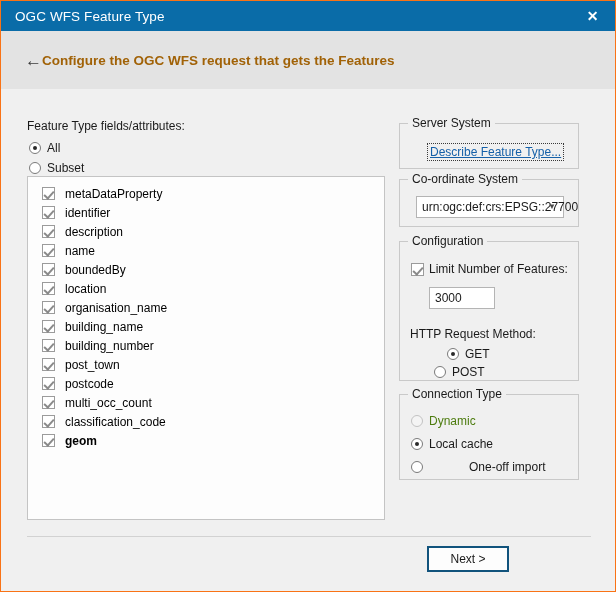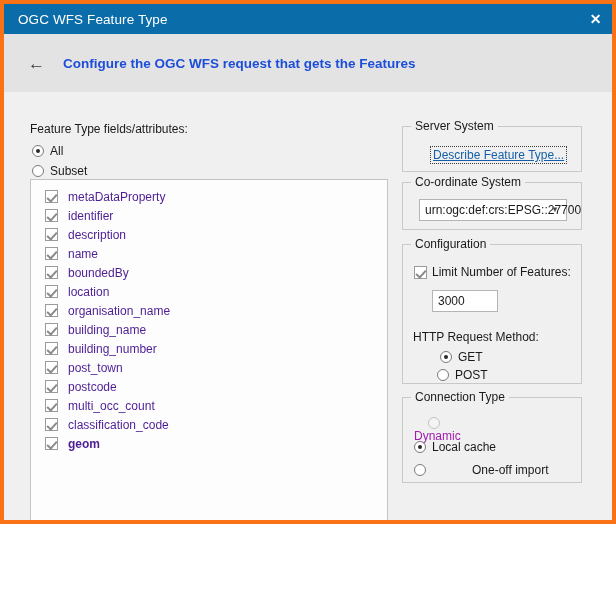--- a/index.html
+++ b/index.html
@@ -6,23 +6,23 @@
     margin: 0; padding: 0;
     background: #ffffff;
   }
   body {
     font-family: "Liberation Sans", sans-serif;
     -webkit-font-smoothing: antialiased;
   }
   .window {
     position: relative;
     width: 616px;
-    height: 524px;
-    box-sizing: border-box;
-    border: 4px solid #f97316;
+    height: 592px;
+    box-sizing: border-box;
+    border: 1px solid #f97316;
     background: #f0f0f0;
     overflow: hidden;
   }
   
   .titlebar {
     position: absolute;
     left: 0; top: 0;
     width: 614px;
     height: 30px;
     background: #0a6ca8;
@@ -60,24 +60,23 @@
     align-items: center;
   }
   .back-arrow {
     margin-left: 24px;
     font-size: 17px;
     color: #3a3a3a;
     line-height: 1;
     cursor: default;
   }
   .header-title {
-    margin-left: 18px;
     font-size: 13.5px;
     font-weight: bold;
-    color: #1d4ed8;
+    color: #a16207;
     white-space: nowrap;
   }
 
   
   .body-area {
     position: absolute;
     left: 0; top: 88px;
     width: 614px;
     height: 502px;
     background: #f0f0f0;
@@ -115,21 +114,21 @@
     position: absolute;
     left: 3px; top: 3px;
     width: 4px; height: 4px;
     border-radius: 50%;
     background: #2a2a2a;
   }
   .radio-mark.disabled {
     border-color: #c2c2c2;
     background: #f4f4f4;
   }
-  .radio-row.disabled { color: #a21caf; flex-direction: column; }
+  .radio-row.disabled { color: #4d7c0f; }
 
   .check-mark {
     width: 13px; height: 13px;
     border: 1px solid #8d8d8d;
     background: #ffffff;
     box-sizing: border-box;
     position: relative;
     flex: 0 0 auto;
     margin-right: 8px;
   }
@@ -154,21 +153,21 @@
     border: 1px solid #c4c4c4;
     box-sizing: border-box;
     overflow: hidden;
   }
   .list-item {
     display: flex;
     align-items: center;
     height: 19px;
     padding-left: 14px;
     font-size: 12px;
-    color: #4c1d95;
+    color: #000000;
     white-space: nowrap;
     cursor: default;
   }
   .list-item.bold .list-label { font-weight: bold; }
   .list-item .check-mark { margin-right: 10px; }
 
   
   .groupbox {
     position: absolute;
     border: 1px solid #c9c9c9;
@@ -359,21 +358,21 @@
       <span class="gb-title">Configuration</span>
     </div>
     <div class="check-row" style="left:410px; top:173px;">
       <span class="check-mark checked dim" style="margin-right:5px;"></span>
       <span>Limit Number of Features:</span>
     </div>
     <div class="textinput" style="left:428px; top:198px; width:66px; height:22px;">
       <span>3000</span>
     </div>
     <span class="label-plain" style="left:409px; top:238px;">HTTP Request Method:</span>
-    <div class="radio-row" style="left:436px; top:258px;">
+    <div class="radio-row" style="left:446px; top:258px;">
       <span class="radio-mark checked"></span>
       <span>GET</span>
     </div>
     <div class="radio-row" style="left:433px; top:276px;">
       <span class="radio-mark"></span>
       <span>POST</span>
     </div>
 
     <div class="groupbox" style="left:398px; top:305px; width:180px; height:86px;">
       <span class="gb-title">Connection Type</span>

